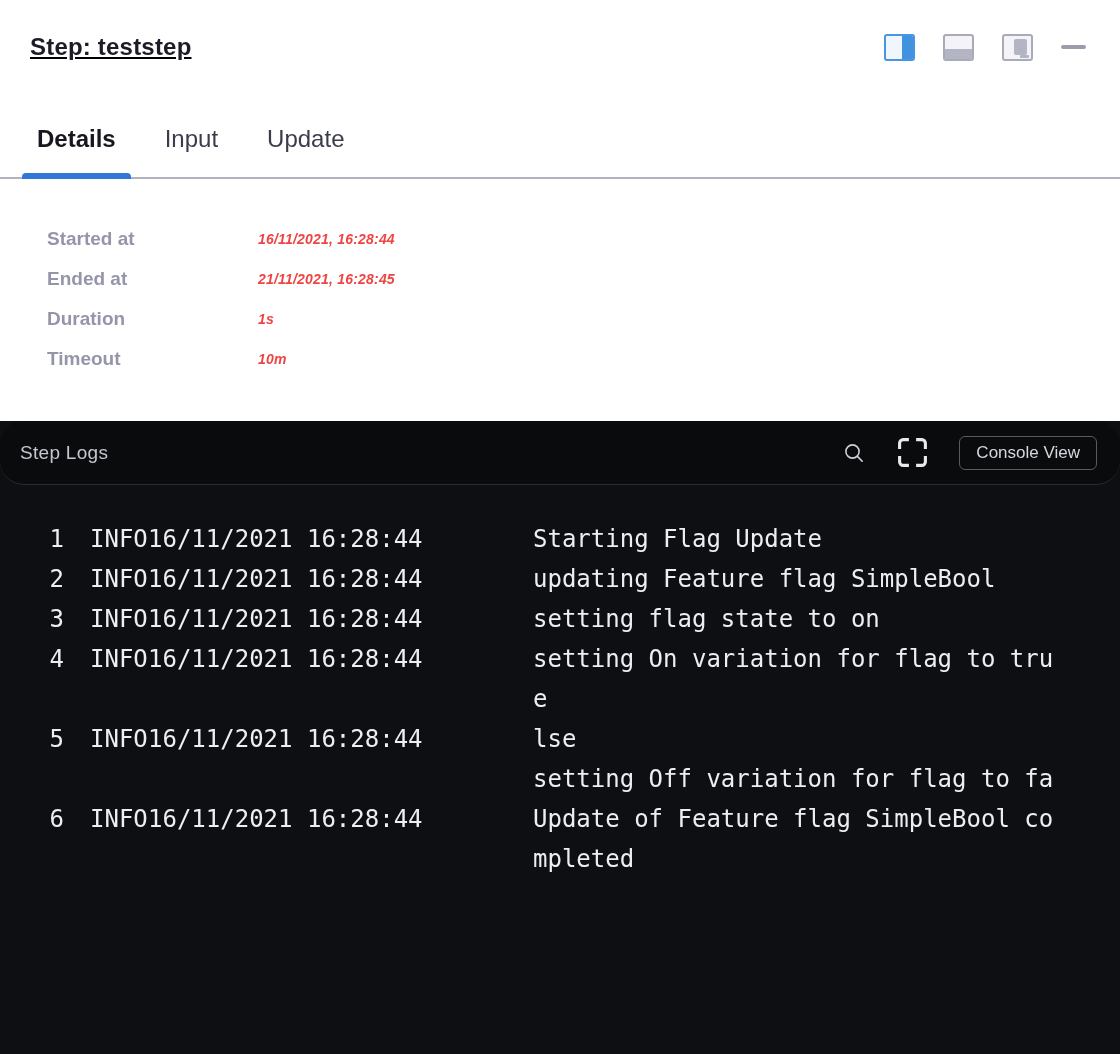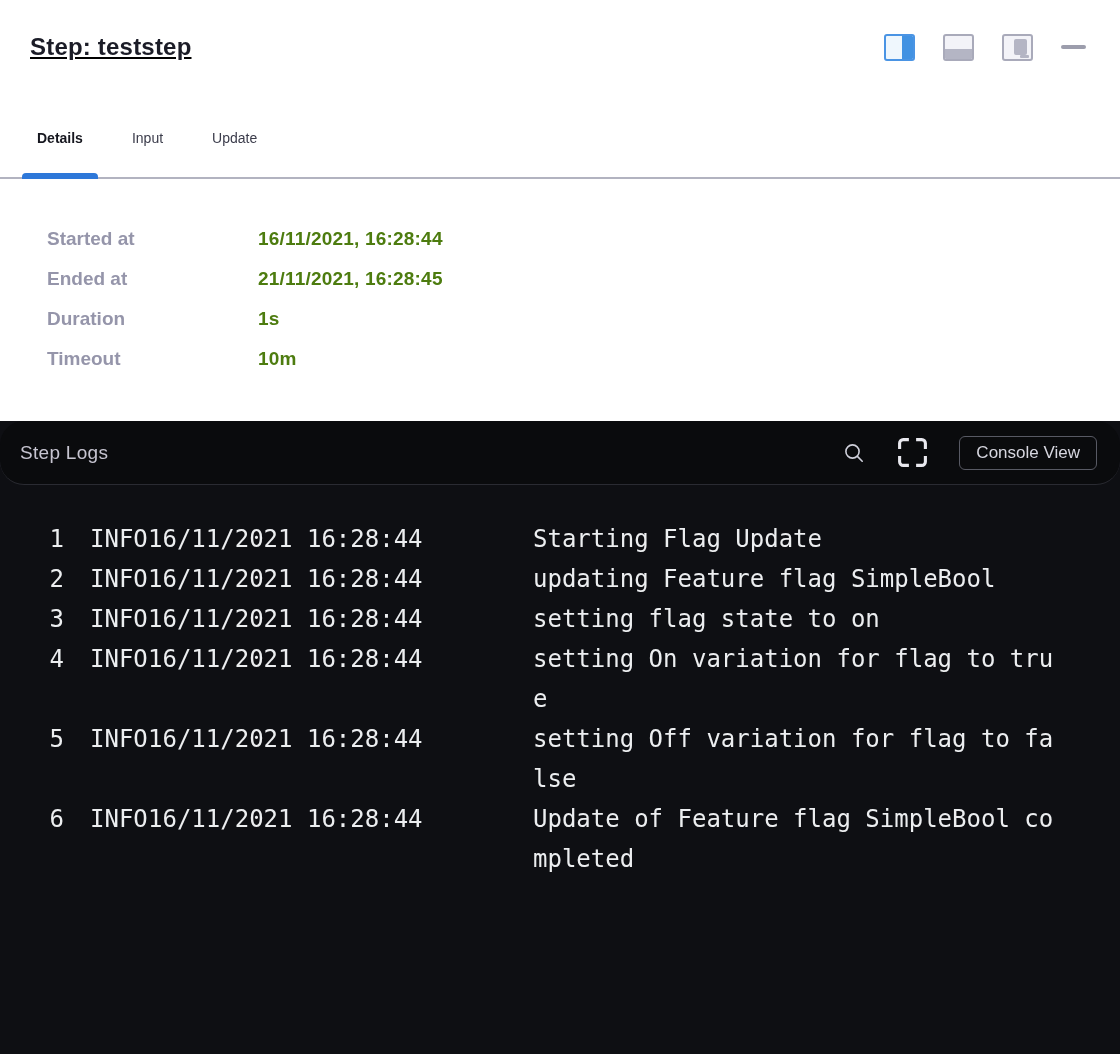--- a/index.html
+++ b/index.html
@@ -61,21 +61,21 @@
   
   .tabs-bar {
     display: flex;
     align-items: flex-end;
     padding-left: 22px;
     border-bottom: 2px solid #b2b3c0;
   }
   .tab {
     position: relative;
     padding: 53px 15px 25px;
-    font-size: 14px;
+    font-size: 24px;
     line-height: 27px;
     color: #3b3c4b;
     font-weight: 400;
     cursor: pointer;
     margin-right: 19px;
   }
   .tab.active { font-weight: 700; color: #16171f; }
   .tab.active::after {
     content: "";
     position: absolute;
@@ -88,24 +88,25 @@
   
   .details-section { padding: 40px 0 42px 47px; }
   .detail-row { display: flex; height: 40px; align-items: center; }
   .detail-label {
     width: 211px;
     font-size: 19px;
     font-weight: 700;
     color: #9595aa;
   }
   .detail-value {
-    font-size: 19px;
+    font-size: 14px;
     font-weight: 700;
-    color: #4d7c0f;
+    color: #ef4444;
     letter-spacing: 0.2px;
+    font-style: italic;
   }
 
   
   .log-panel {
     flex: 1;
     display: flex;
     flex-direction: column;
     background: #0e0f13;
     min-height: 0;
   }
@@ -257,22 +258,22 @@
     <div class="log-msg">
           <div class="log-msg-line">setting On variation for flag to tru</div>
           <div class="log-msg-line">e</div>
         </div>
   </div>
       <div class="log-entry">
     <div class="log-num">5</div>
     <div class="log-level">INFO</div>
     <div class="log-ts">16/11/2021 16:28:44</div>
     <div class="log-msg">
+          <div class="log-msg-line">lse</div>
           <div class="log-msg-line">setting Off variation for flag to fa</div>
-          <div class="log-msg-line">lse</div>
         </div>
   </div>
       <div class="log-entry">
     <div class="log-num">6</div>
     <div class="log-level">INFO</div>
     <div class="log-ts">16/11/2021 16:28:44</div>
     <div class="log-msg">
           <div class="log-msg-line">Update of Feature flag SimpleBool co</div>
           <div class="log-msg-line">mpleted</div>
         </div>

